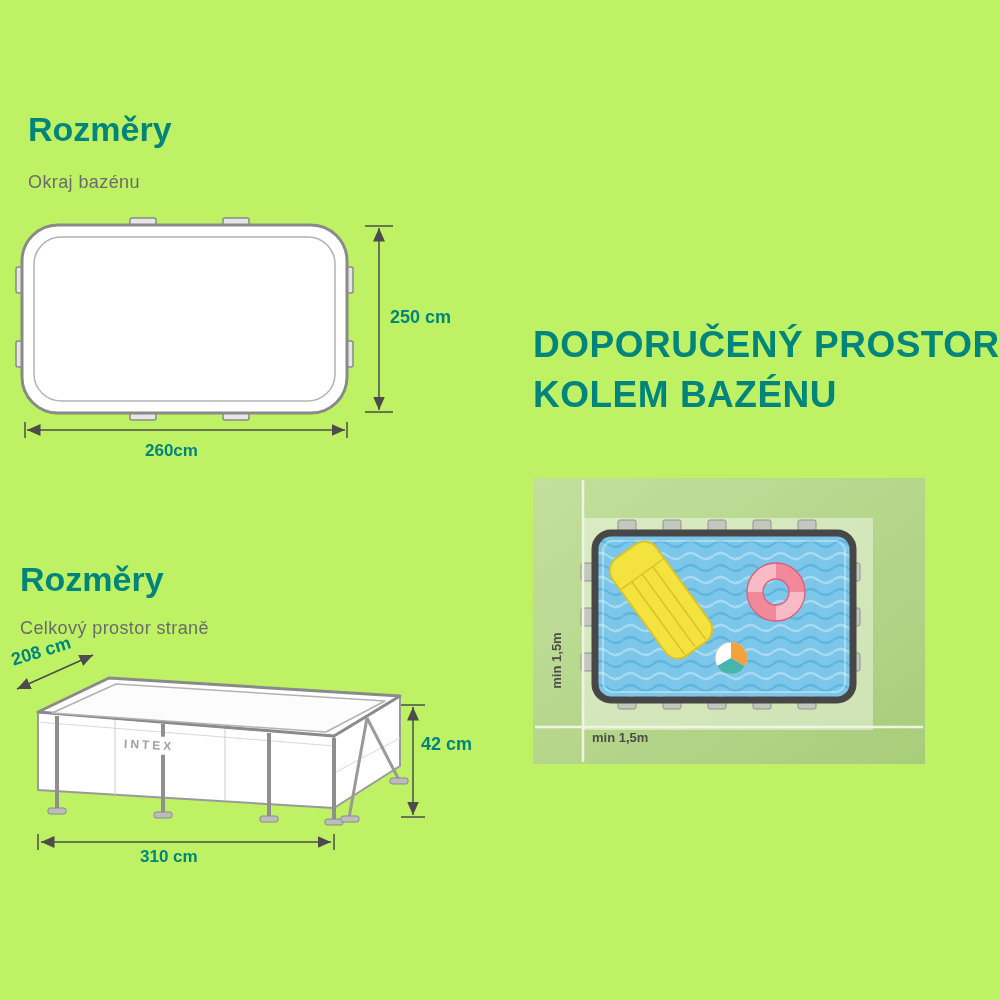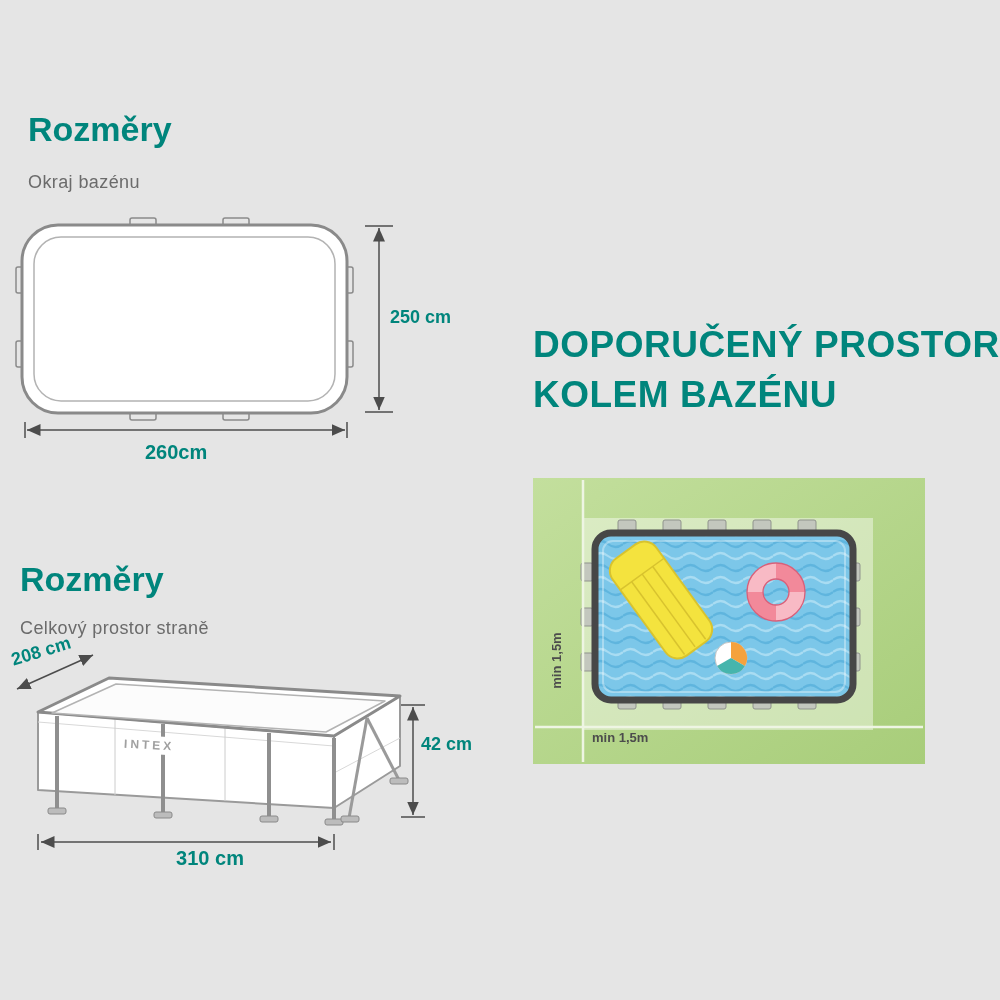--- a/index.html
+++ b/index.html
@@ -1,26 +1,26 @@
 <!DOCTYPE html>
 <html style="--accent: #00857C; --muted: #6b6b6b; --lawn: #b7d78d; --water: #7cc7e9; --mattress: #f4e33e; --ring: #f2899a; --ball_orange: #f5a23d; --ball_teal: #46b5ad;"><head>
 <meta charset="utf-8">
 <style>
   *{margin:0;padding:0;box-sizing:border-box}
   :root{
     --accent:#00857C; --muted:#6b6b6b; --lawn:#b7d78d; --water:#7cc7e9;
     --mattress:#f4e33e; --ring:#f2899a; --ball_orange:#f5a23d; --ball_teal:#46b5ad;
   }
   body{background:#fff;font-family:"Liberation Sans",sans-serif}
-  .page{position:relative;width:1000px;height:1000px;background:#e5e5e5;overflow:hidden}
+  .page{position:relative;width:1000px;height:1000px;background:#bef264;overflow:hidden}
   .abs{position:absolute}
   .h-title{font-size:34px;font-weight:700;color:var(--accent);white-space:nowrap}
   .h-sub{font-size:18px;font-weight:400;color:var(--muted);letter-spacing:.4px;white-space:nowrap}
   .dim{font-size:18px;font-weight:700;color:var(--accent);white-space:nowrap}
-  .dim-lg{font-size:20px}
+  .dim-lg{font-size:17px}
   .big-title{font-size:37px;font-weight:700;color:var(--accent);letter-spacing:.5px;white-space:nowrap}
   .note{font-size:13.5px;font-weight:700;color:#666;white-space:nowrap}
   .min-label{font-size:13px;font-weight:700;color:#4c4c4c;white-space:nowrap}
   .brand{font-size:12px;font-weight:700;color:#a0a0a0;letter-spacing:3px;background:#fff;padding:2px 7px;border-radius:3px}
   svg{display:block}
 </style>
 </head>
 <body>
 
 <div class="page">
@@ -108,21 +108,21 @@
       <line x1="408" y1="69" x2="408" y2="177" marker-start="url(#arrB)" marker-end="url(#arrB)"></line>
       <line x1="33" y1="196" x2="33" y2="212"></line>
       <line x1="329" y1="196" x2="329" y2="212"></line>
       <line x1="36" y1="204" x2="326" y2="204" marker-start="url(#arrB)" marker-end="url(#arrB)"></line>
     </g>
   </svg>
 
   <div class="dim abs" style="left:12px;top:650px;transform:rotate(-17deg);transform-origin:left center">208 cm</div>
   <div class="brand abs" style="left:117px;top:736px;transform:rotate(3deg)">INTEX</div>
   <div class="dim abs" style="left:421px;top:734px">42 cm</div>
-  <div class="dim dim-lg abs" style="left:140px;top:847px;width:140px;text-align:center">310 cm</div>
+  <div class="dim dim-lg abs" style="left:140px;top:847px;width:140px;">310 cm</div>
 
   <div class="big-title abs" style="left:533px;top:374px">KOLEM BAZÉNU</div>
   <div class="big-title abs" style="left:533px;top:324px">DOPORUČENÝ PROSTOR</div>
 
   <svg class="abs" style="left:533px;top:478px" width="392" height="286" viewBox="0 0 392 286">
     <defs>
       <pattern id="water" width="30" height="24" patternUnits="userSpaceOnUse">
         <rect width="30" height="24" style="fill:var(--water)"></rect>
         <path d="M0,6 Q7.5,0 15,6 T30,6" fill="none" stroke="#a9dcf2" stroke-width="2.2"></path>
         <path d="M0,18 Q7.5,12 15,18 T30,18" fill="none" stroke="#5fb5de" stroke-width="2.2"></path>

